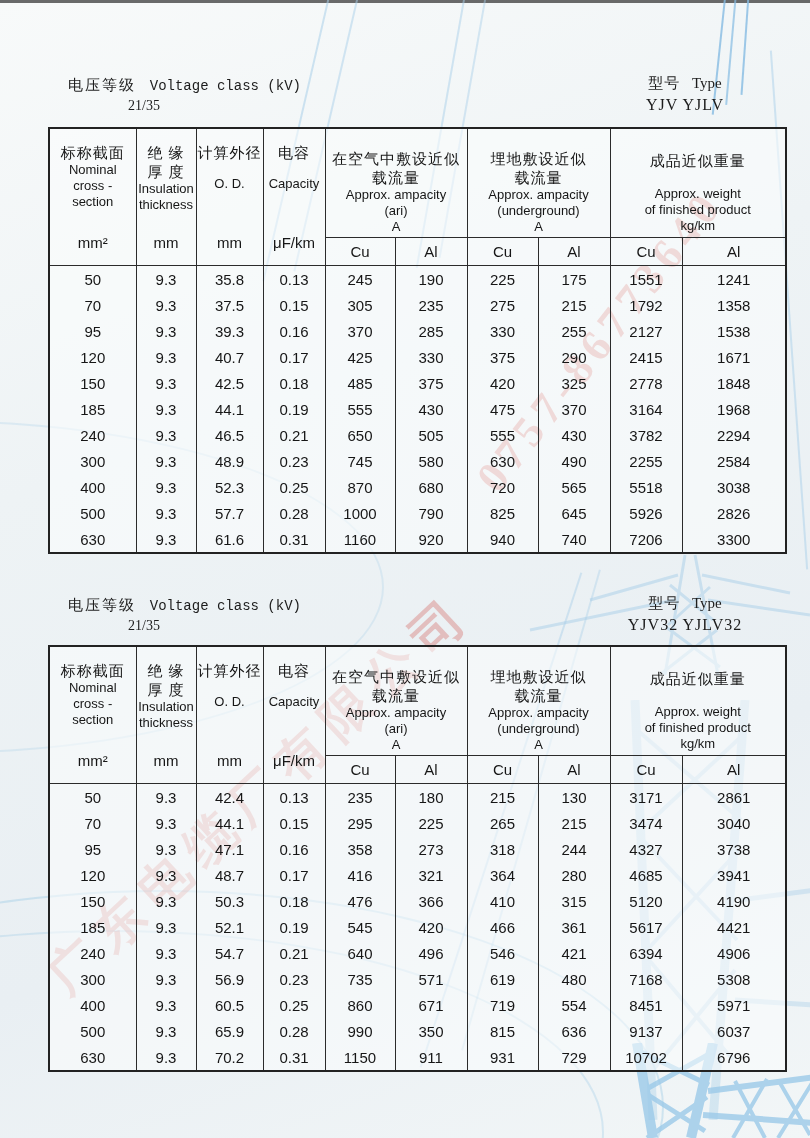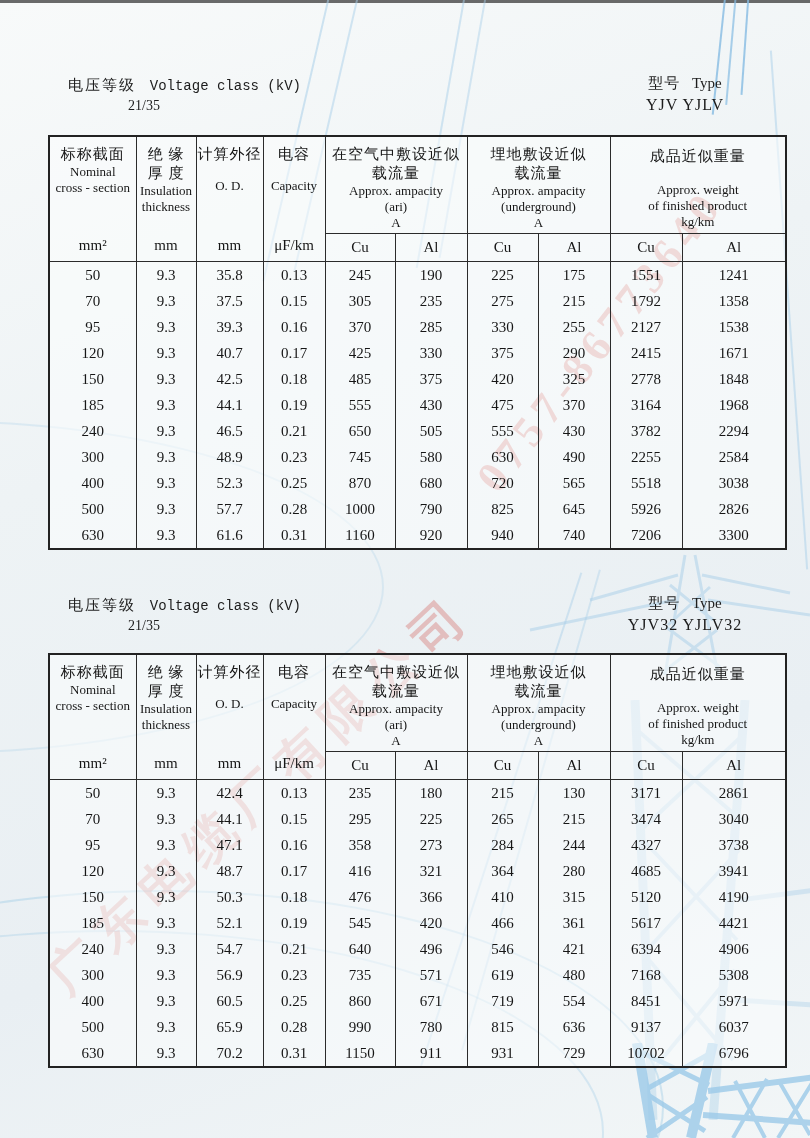--- a/index.html
+++ b/index.html
@@ -22,30 +22,30 @@
   .meta .vzh{letter-spacing:2px;display:inline-block;margin-right:10px;}
   .meta .ven{font-size:14px;font-family:Liberation Mono, monospace;}
   .meta .vval{position:absolute;left:80px;top:22px;font-size:14px;}
   .meta .tright{position:absolute;right:8px;top:-2px;width:190px;text-align:center;}
   .meta .tlabels{font-size:15px;}
   .meta .tzh{letter-spacing:1px;margin-right:8px;}
   .meta .tval{font-size:16px;letter-spacing:1px;margin-top:3px;}
 
   
   table.spec{position:absolute;left:48px;border-collapse:collapse;table-layout:fixed;
-             background:rgba(252,253,253,.55);font-family:Liberation Serif, serif;margin-top:8px;}
+             background:rgba(252,253,253,.55);font-family:Liberation Sans, sans-serif;}
   table.spec th,table.spec td{border:1px solid #2b2b2b;text-align:center;vertical-align:middle;
              color:#161616;padding:0;}
   table.spec{border:2px solid #222;}
   table.spec thead th{font-weight:400;}
   .vwrap{display:flex;flex-direction:column;justify-content:space-between;height:117px;padding:4px 1px;box-sizing:border-box;}
   .zh{font-size:15px;letter-spacing:1px;line-height:19px;}
   .en{font-size:13px;line-height:16px;}
   .unit{font-size:15px;line-height:18px;}
-  .gwrap{padding:8px 0 2px;}
+  .gwrap{padding:20px 0 2px;}
   tr.h2 th{height:27px;font-size:15px;}
   table.spec tbody td{border-top:none;border-bottom:none;height:26px;font-size:15px;}
 </style>
 </head>
 <body>
 
 <div class="page">
 
   <div class="wm" style="inset:0;z-index:1;">
 
@@ -471,21 +471,21 @@
             <td>3474</td>
             <td>3040</td>
           </tr>
           <tr>
             <td>95</td>
             <td>9.3</td>
             <td>47.1</td>
             <td>0.16</td>
             <td>358</td>
             <td>273</td>
-            <td>284</td>
+            <td>318</td>
             <td>244</td>
             <td>4327</td>
             <td>3738</td>
           </tr>
           <tr>
             <td>120</td>
             <td>9.3</td>
             <td>48.7</td>
             <td>0.17</td>
             <td>416</td>
@@ -554,21 +554,21 @@
             <td>554</td>
             <td>8451</td>
             <td>5971</td>
           </tr>
           <tr>
             <td>500</td>
             <td>9.3</td>
             <td>65.9</td>
             <td>0.28</td>
             <td>990</td>
-            <td>780</td>
+            <td>350</td>
             <td>815</td>
             <td>636</td>
             <td>9137</td>
             <td>6037</td>
           </tr>
           <tr>
             <td>630</td>
             <td>9.3</td>
             <td>70.2</td>
             <td>0.31</td>

